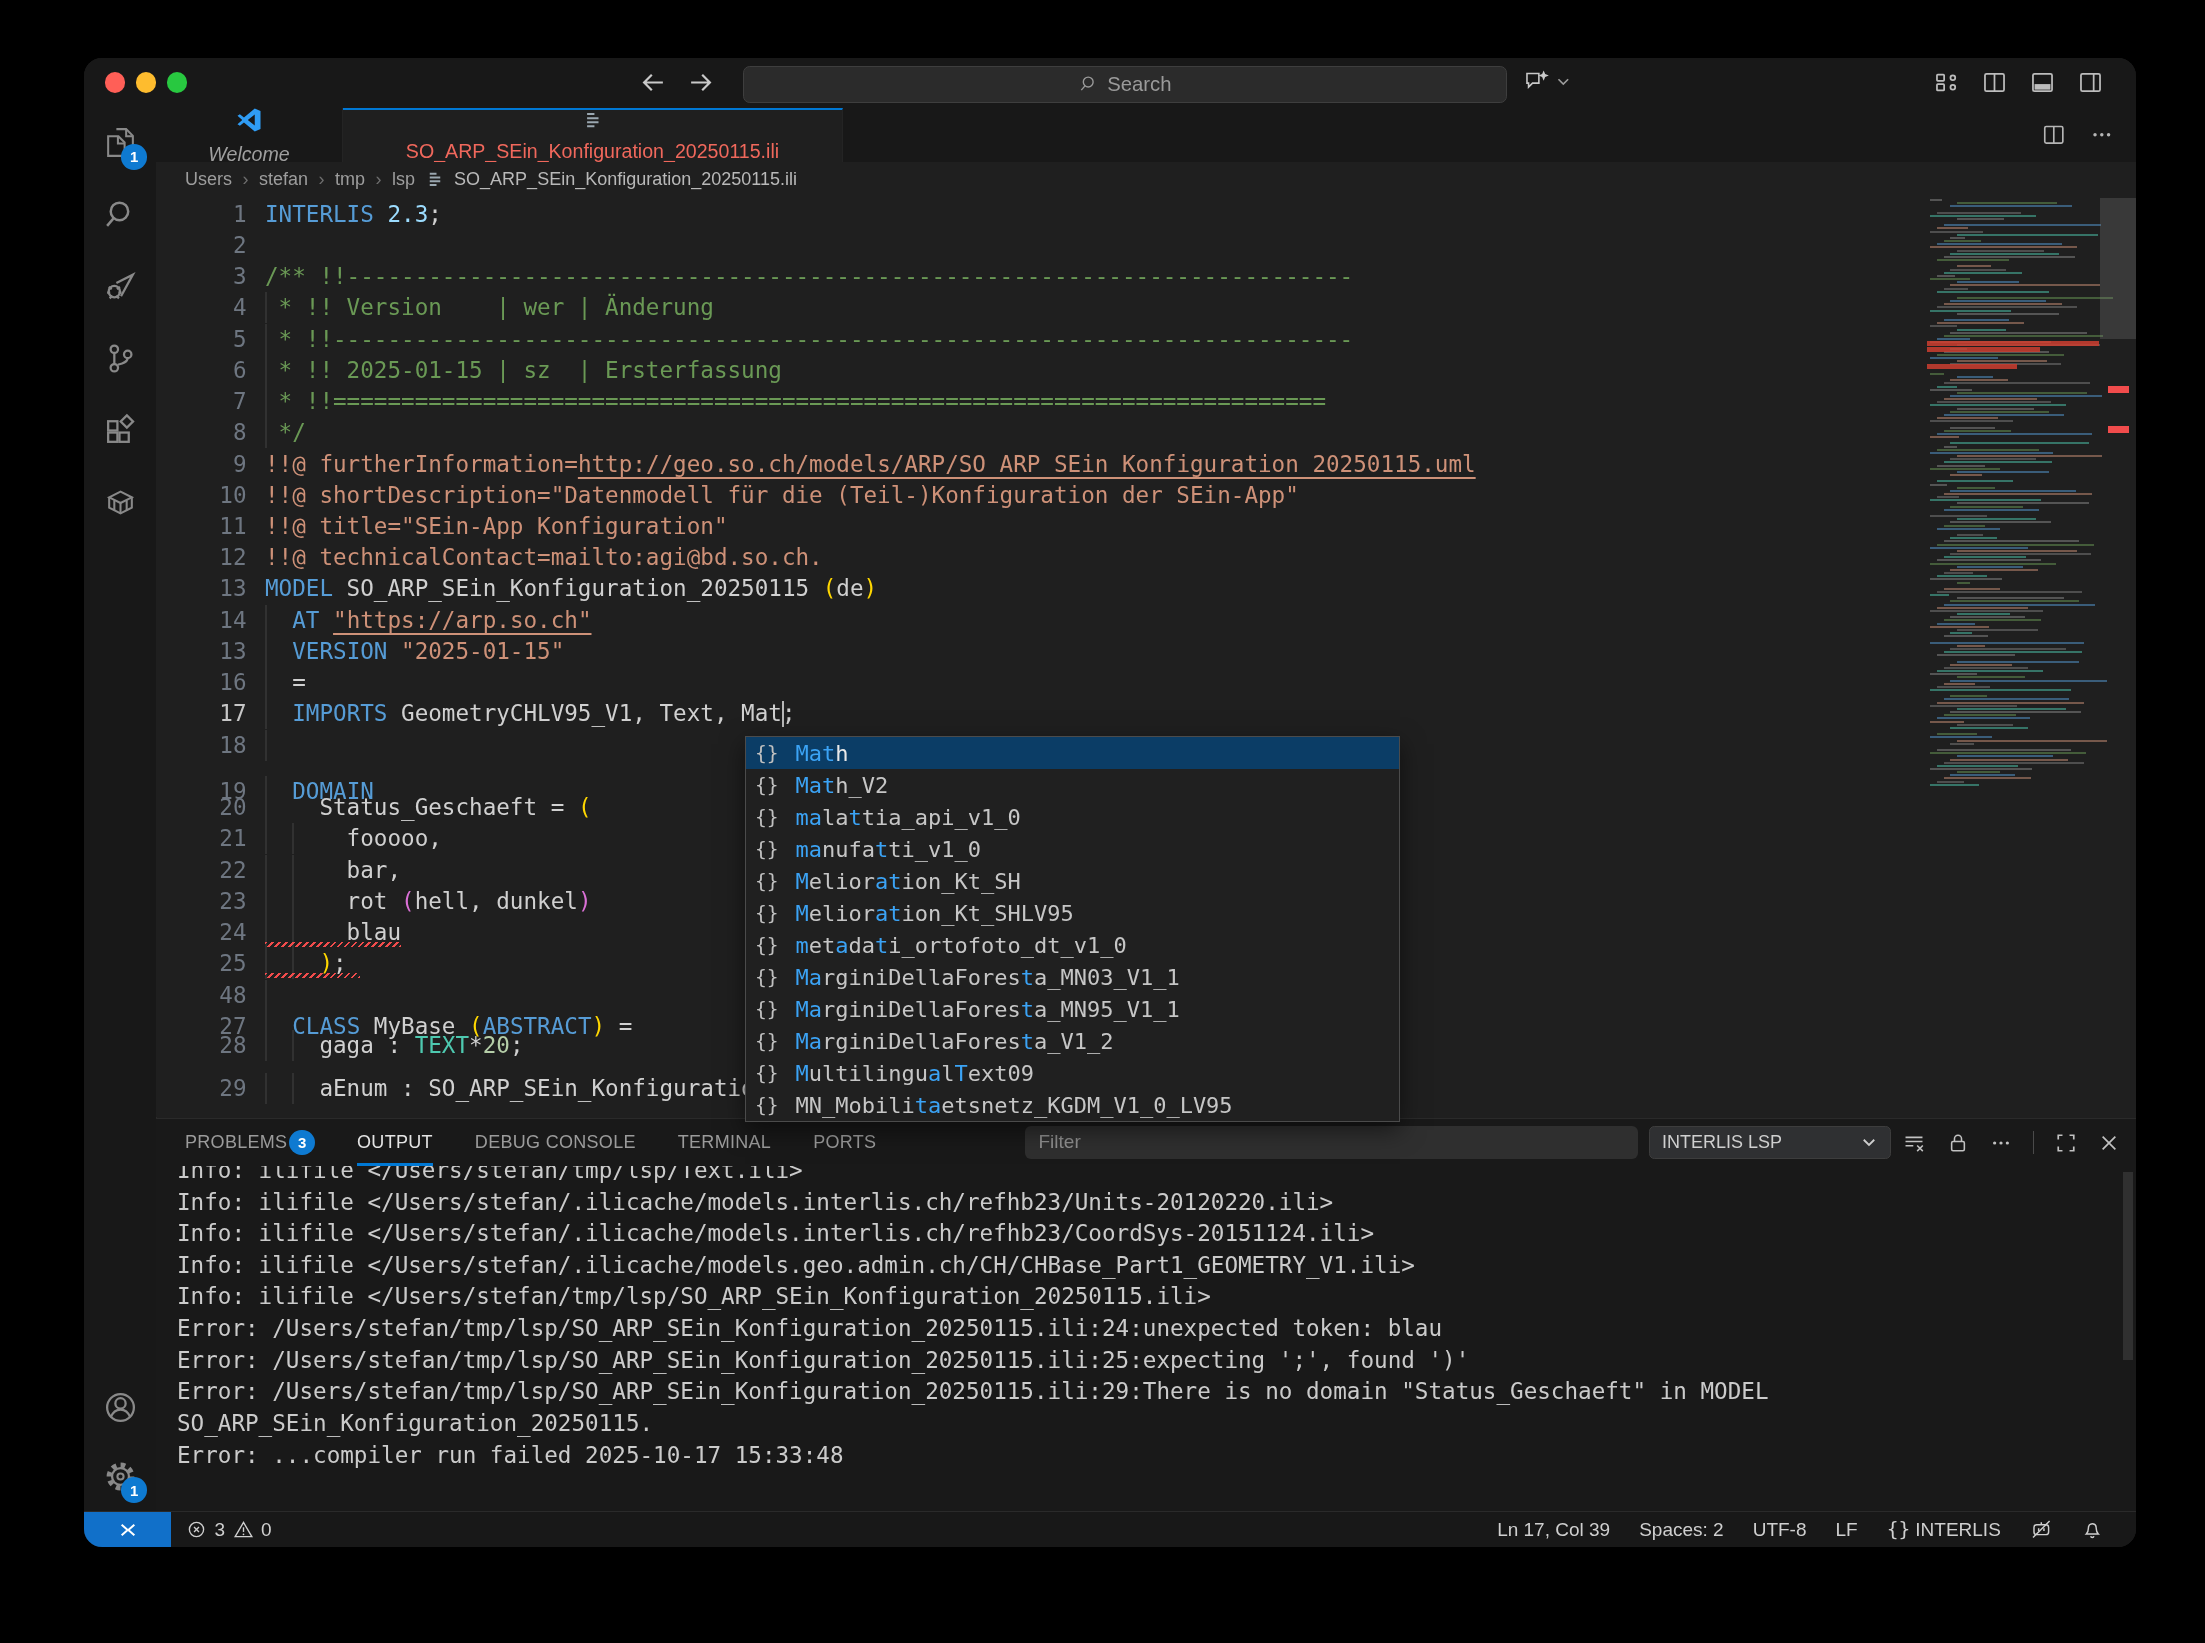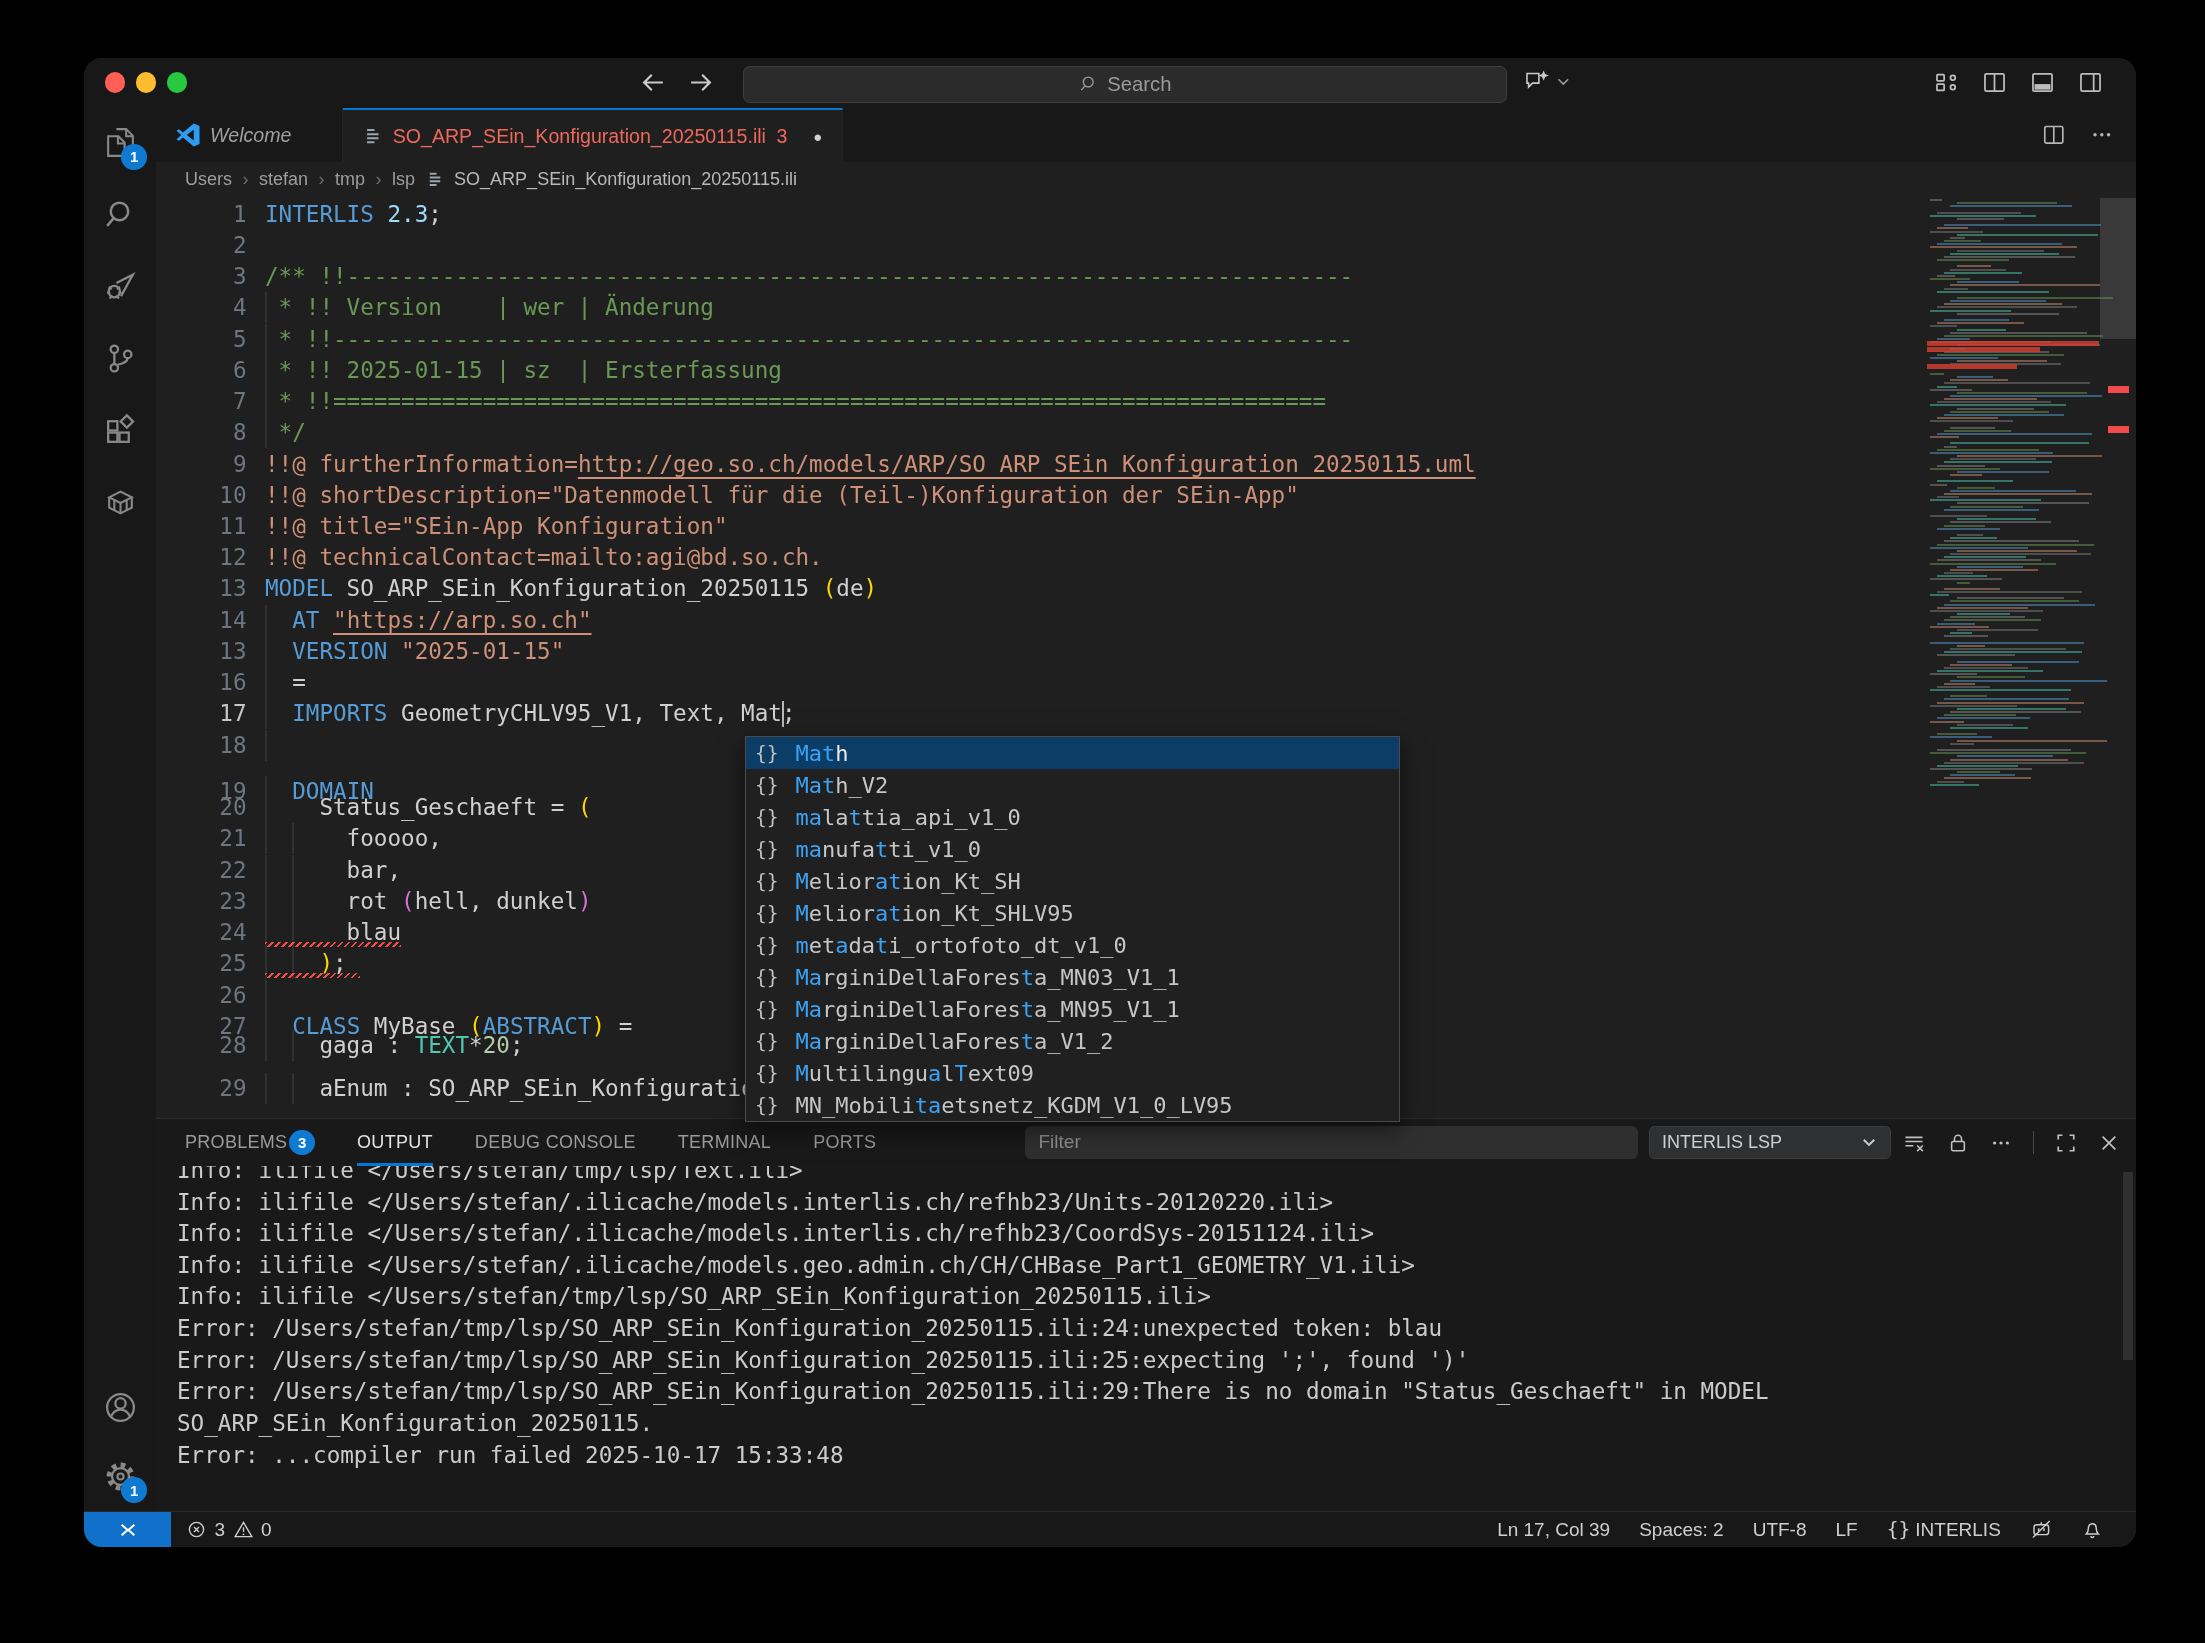--- a/index.html
+++ b/index.html
@@ -26,21 +26,21 @@
   .activitybar{position:absolute;left:0;top:50px;width:72px;bottom:35px;background:#181818;border-right:1.5px solid #2a2a2a;}
   .act-top,.act-bottom{position:absolute;left:0;right:0;display:flex;flex-direction:column;align-items:center;}
   .act-top{top:13.5px;gap:30px;} .act-bottom{bottom:15px;gap:27px;}
   .act-item{position:relative;width:42px;height:42px;color:#898989;display:flex;align-items:center;justify-content:center;}
   .act-item .ic{width:35px;height:35px;}
   .badge{position:absolute;right:-6px;bottom:-6px;min-width:25.6px;height:25.6px;border-radius:12.8px;background:var(--badge,#0e7ad1);
          color:#fff;font-size:15px;font-weight:bold;display:flex;align-items:center;justify-content:center;}
 
   
   .tabbar{position:absolute;left:72px;top:50px;right:0;height:54px;background:#181818;border-bottom:1.5px solid #2a2a2a;display:flex;}
-  .tab{display:flex;align-items:center;gap:10.5px;padding:0 19.6px;border-right:1.5px solid #242424;height:100%;box-sizing:border-box;}
+  .tab{display:flex;align-items:center;gap:10.5px;padding:0 19.6px;border-right:1.5px solid #242424;height:100%;box-sizing:border-box;flex-direction:column;}
   .tab-welcome{width:187px;color:#9f9f9f;font-style:italic;font-size:19.6px;}
   .tab-welcome .ic{width:24px;height:24px;}
   .tab-active{width:500px;background:#1f1f1f;border-top:2.3px solid var(--accent,#0078d4);color:var(--tab-error,#f0685c);font-size:19.6px;}
   .tab-active .ic{width:19.6px;height:19.6px;color:#9aa7b0;}
   .tab-active .dot{margin-left:auto;color:#cfcfcf;font-size:15px;}
   .tab-actions{position:absolute;right:21px;top:13.5px;display:flex;gap:22.6px;color:#b5b5b5;}
   .tab-actions .ic{width:25.6px;height:25.6px;}
 
   
   .breadcrumb{position:absolute;left:72px;top:104px;right:0;height:34px;display:flex;align-items:center;
@@ -482,21 +482,21 @@
             <div class="guide" style="left:136px"></div>
             <div class="code-text"><span class="tk-t">      blau</span></div>
           </div>
           <div class="code-row" style="top: 752px;">
             <div class="line-num">25</div>
             <div class="guide" style="left:109px"></div>
             <div class="guide" style="left:136px"></div>
             <div class="code-text"><span class="tk-t">    </span><span class="tk-y">)</span><span class="tk-t">;</span></div>
           </div>
           <div class="code-row" style="top: 784px;">
-            <div class="line-num">26</div>
+            <div class="line-num">48</div>
             <div class="guide" style="left:109px"></div>
             <div class="code-text"></div>
           </div>
           <div class="code-row" style="top: 815px;">
             <div class="line-num">27</div>
             <div class="guide" style="left:109px"></div>
             <div class="code-text"><span class="tk-t">  </span><span class="tk-k">CLASS</span><span class="tk-t"> MyBase </span><span class="tk-y">(</span><span class="tk-k">ABSTRACT</span><span class="tk-y">)</span><span class="tk-t"> =</span></div>
           </div>
           <div class="code-row" style="top: 834px;">
             <div class="line-num">28</div>

